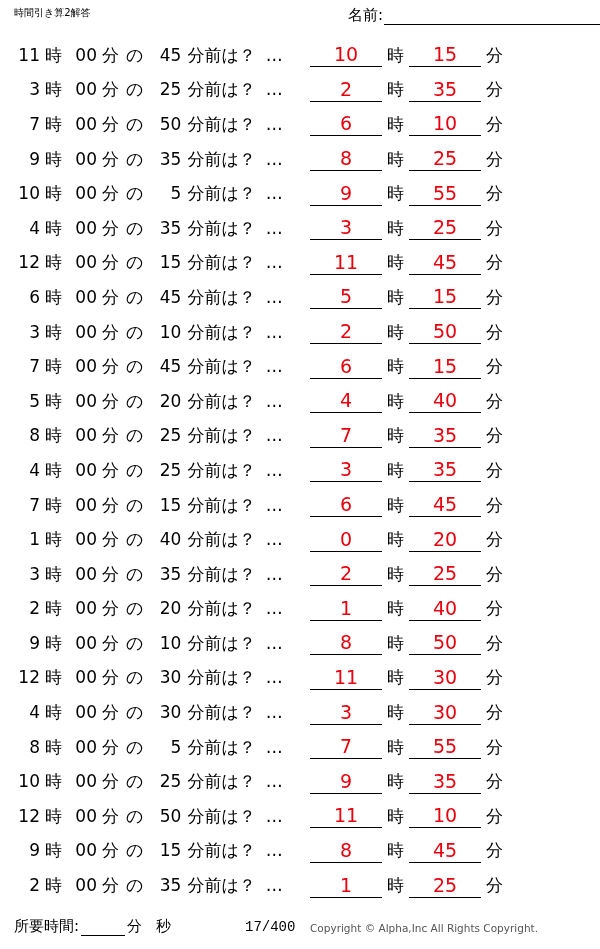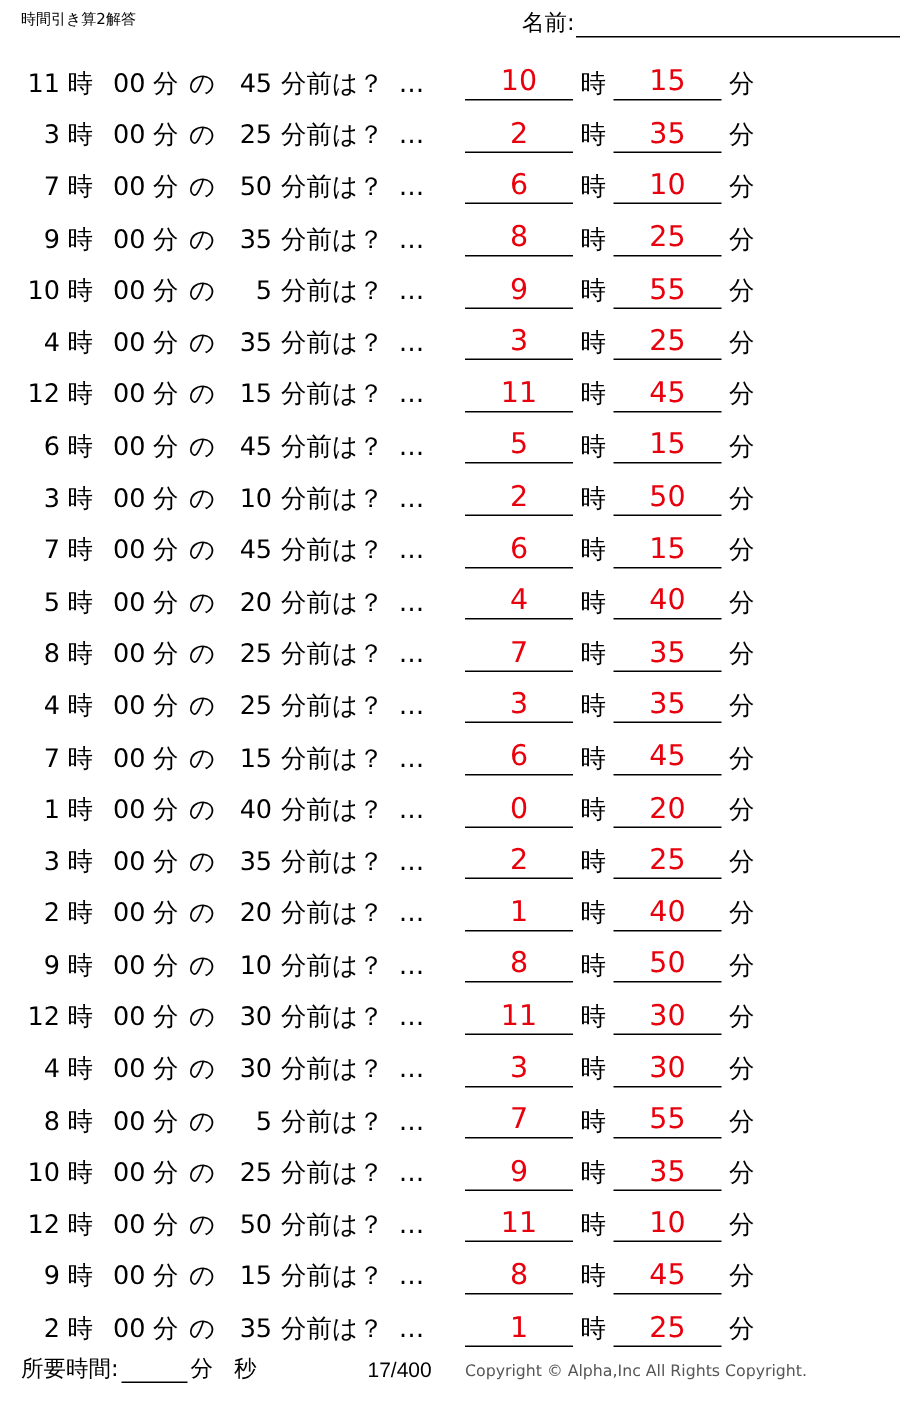--- a/index.html
+++ b/index.html
@@ -125,21 +125,21 @@
     margin-right: 5px;
     font-family: "DejaVu Sans", sans-serif;
     color: #000;
   }
   .ans-unit.last { margin-right: 0; }
 
   
   .footer {
     position: absolute;
     left: 0;
-    bottom: 14px;
+    bottom: 0;
     width: 548px;
     height: 34px;
   }
   .time-req {
     position: absolute;
     left: 14px;
     top: 2px;
     font-size: 15px;
     font-family: "DejaVu Sans", sans-serif;
     white-space: nowrap;
@@ -151,21 +151,21 @@
     width: 44px;
     border-bottom: 1px solid #000;
     height: 15px;
     margin: 0 2px;
   }
   .page-num {
     position: absolute;
     left: 245px;
     top: 4px;
     font-size: 14px;
-    font-family: Liberation Sans, sans-serif;
+    font-family: Liberation Mono, monospace;
   }
   .copyright {
     position: absolute;
     right: 10px;
     top: 7px;
     font-size: 10.5px;
     font-family: "DejaVu Sans", sans-serif;
     color: #555;
     white-space: nowrap;
   }

